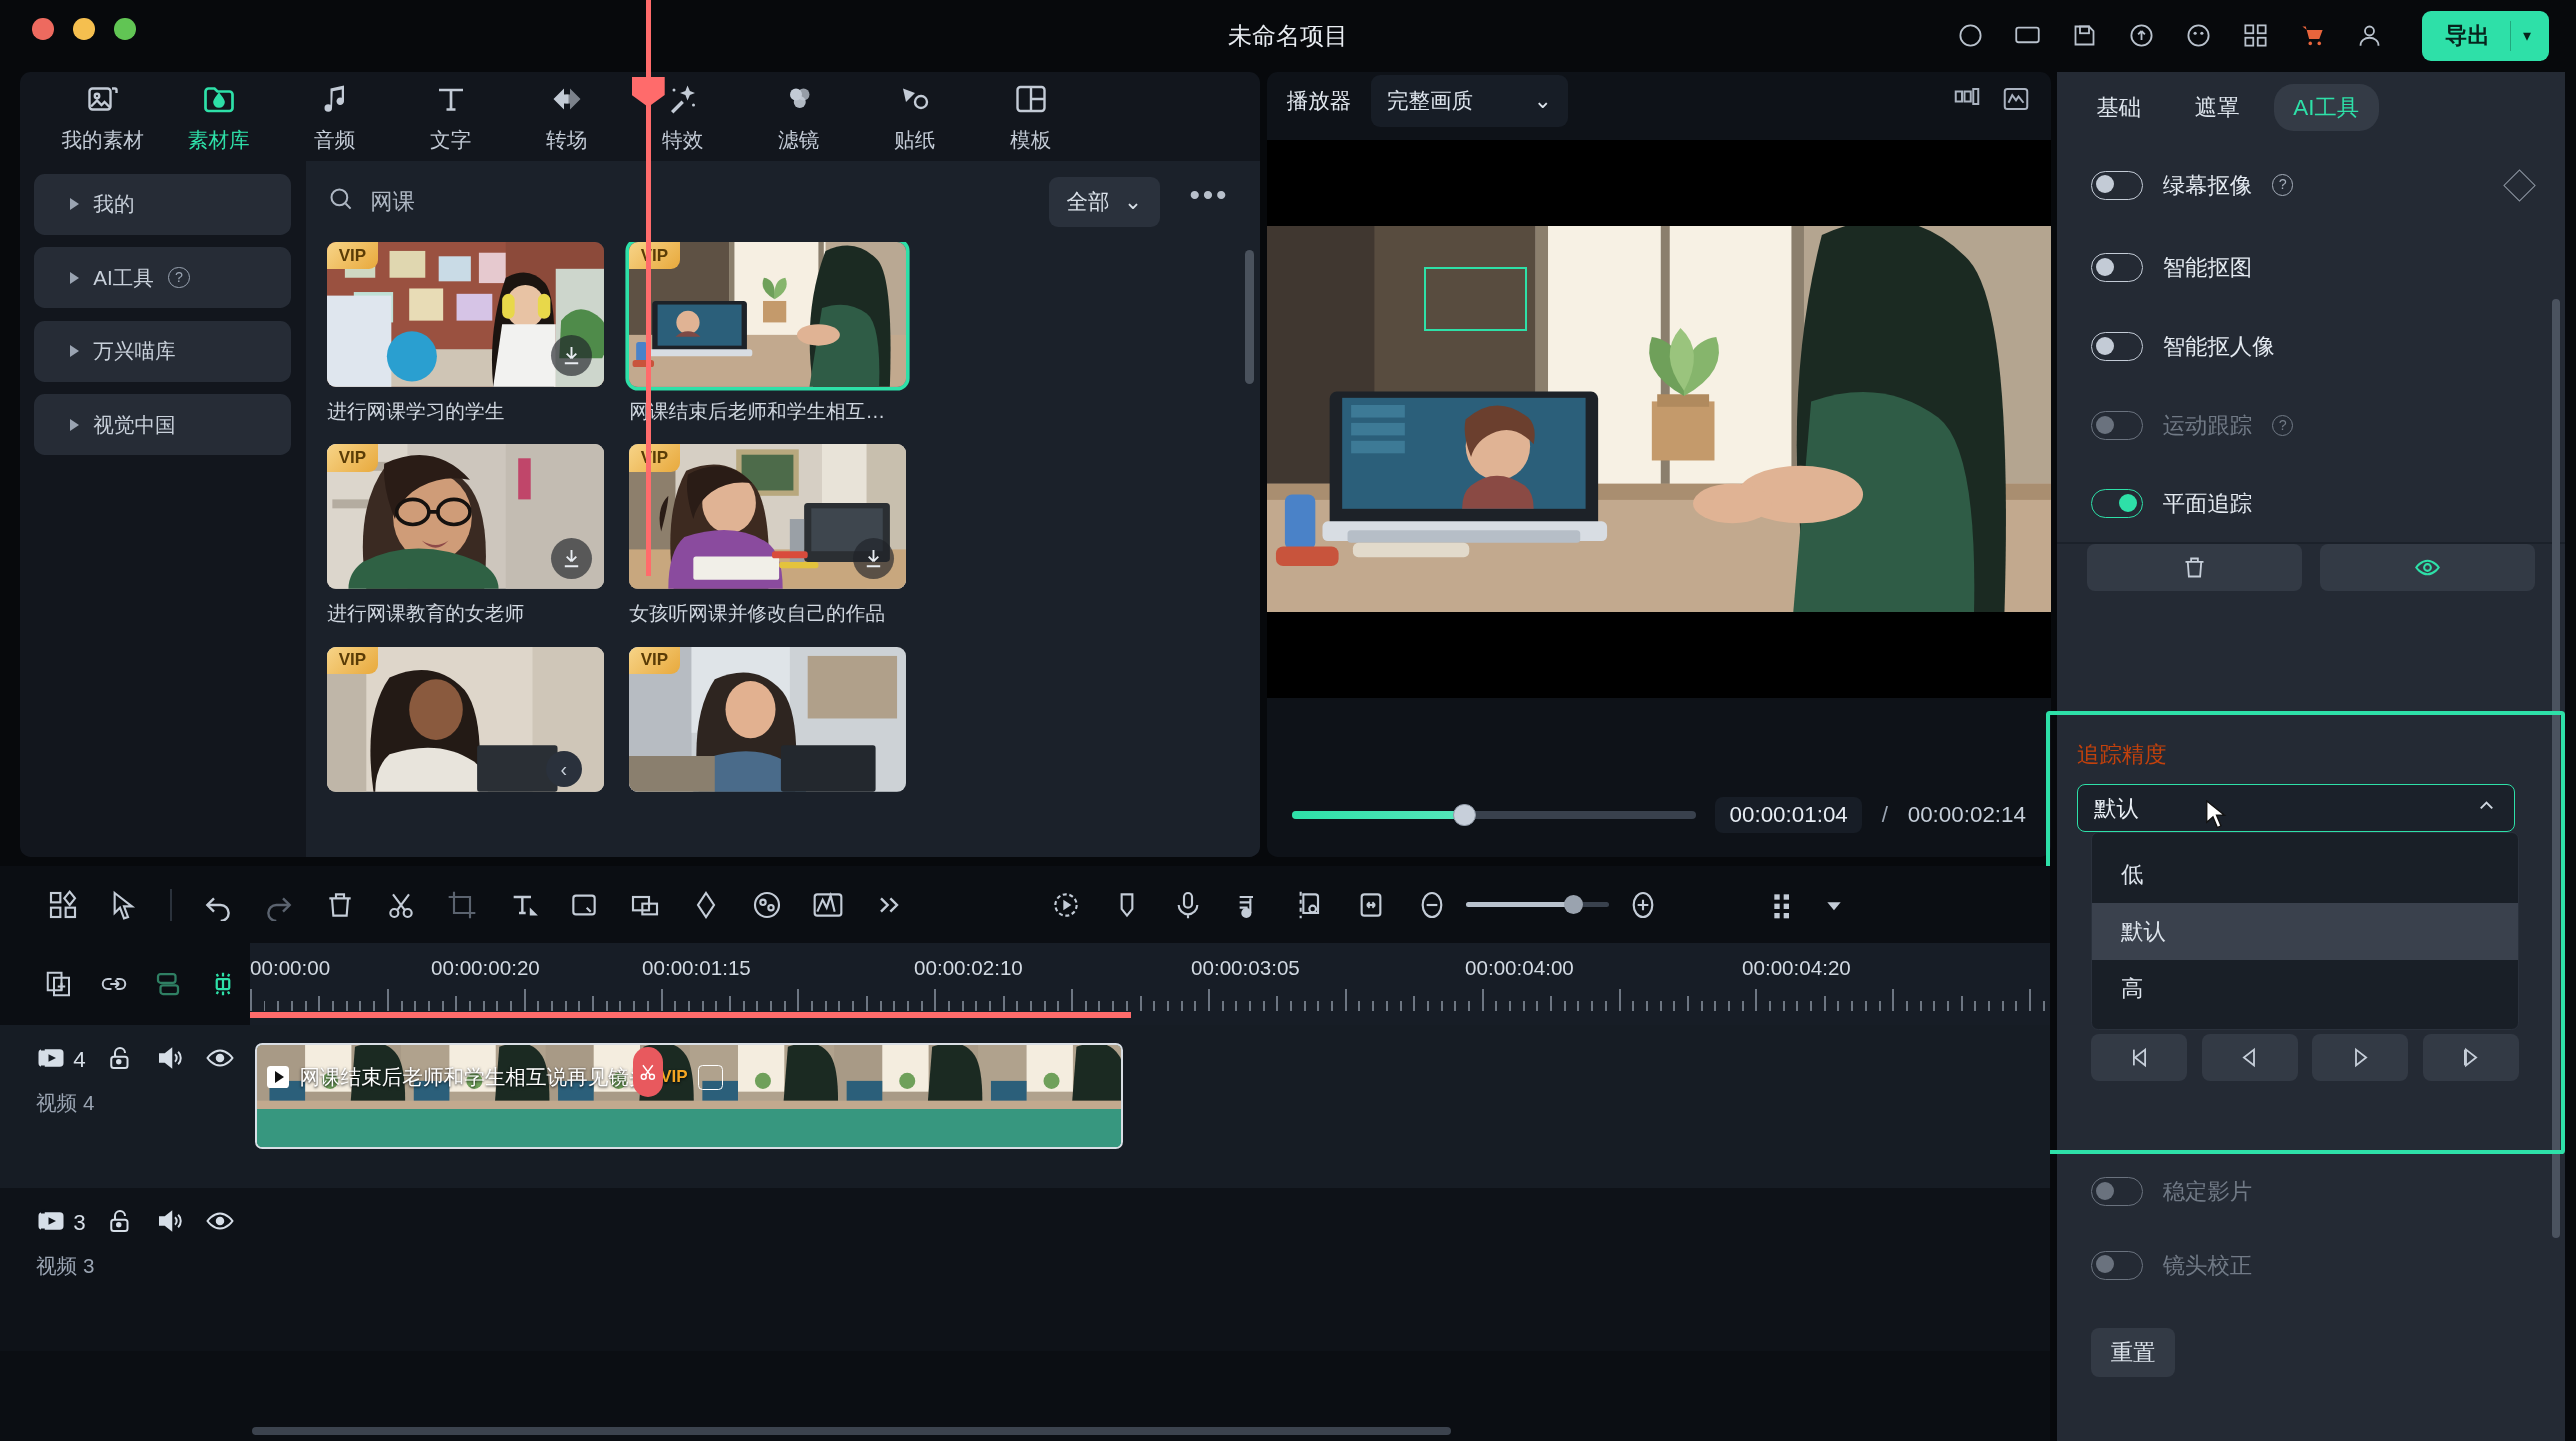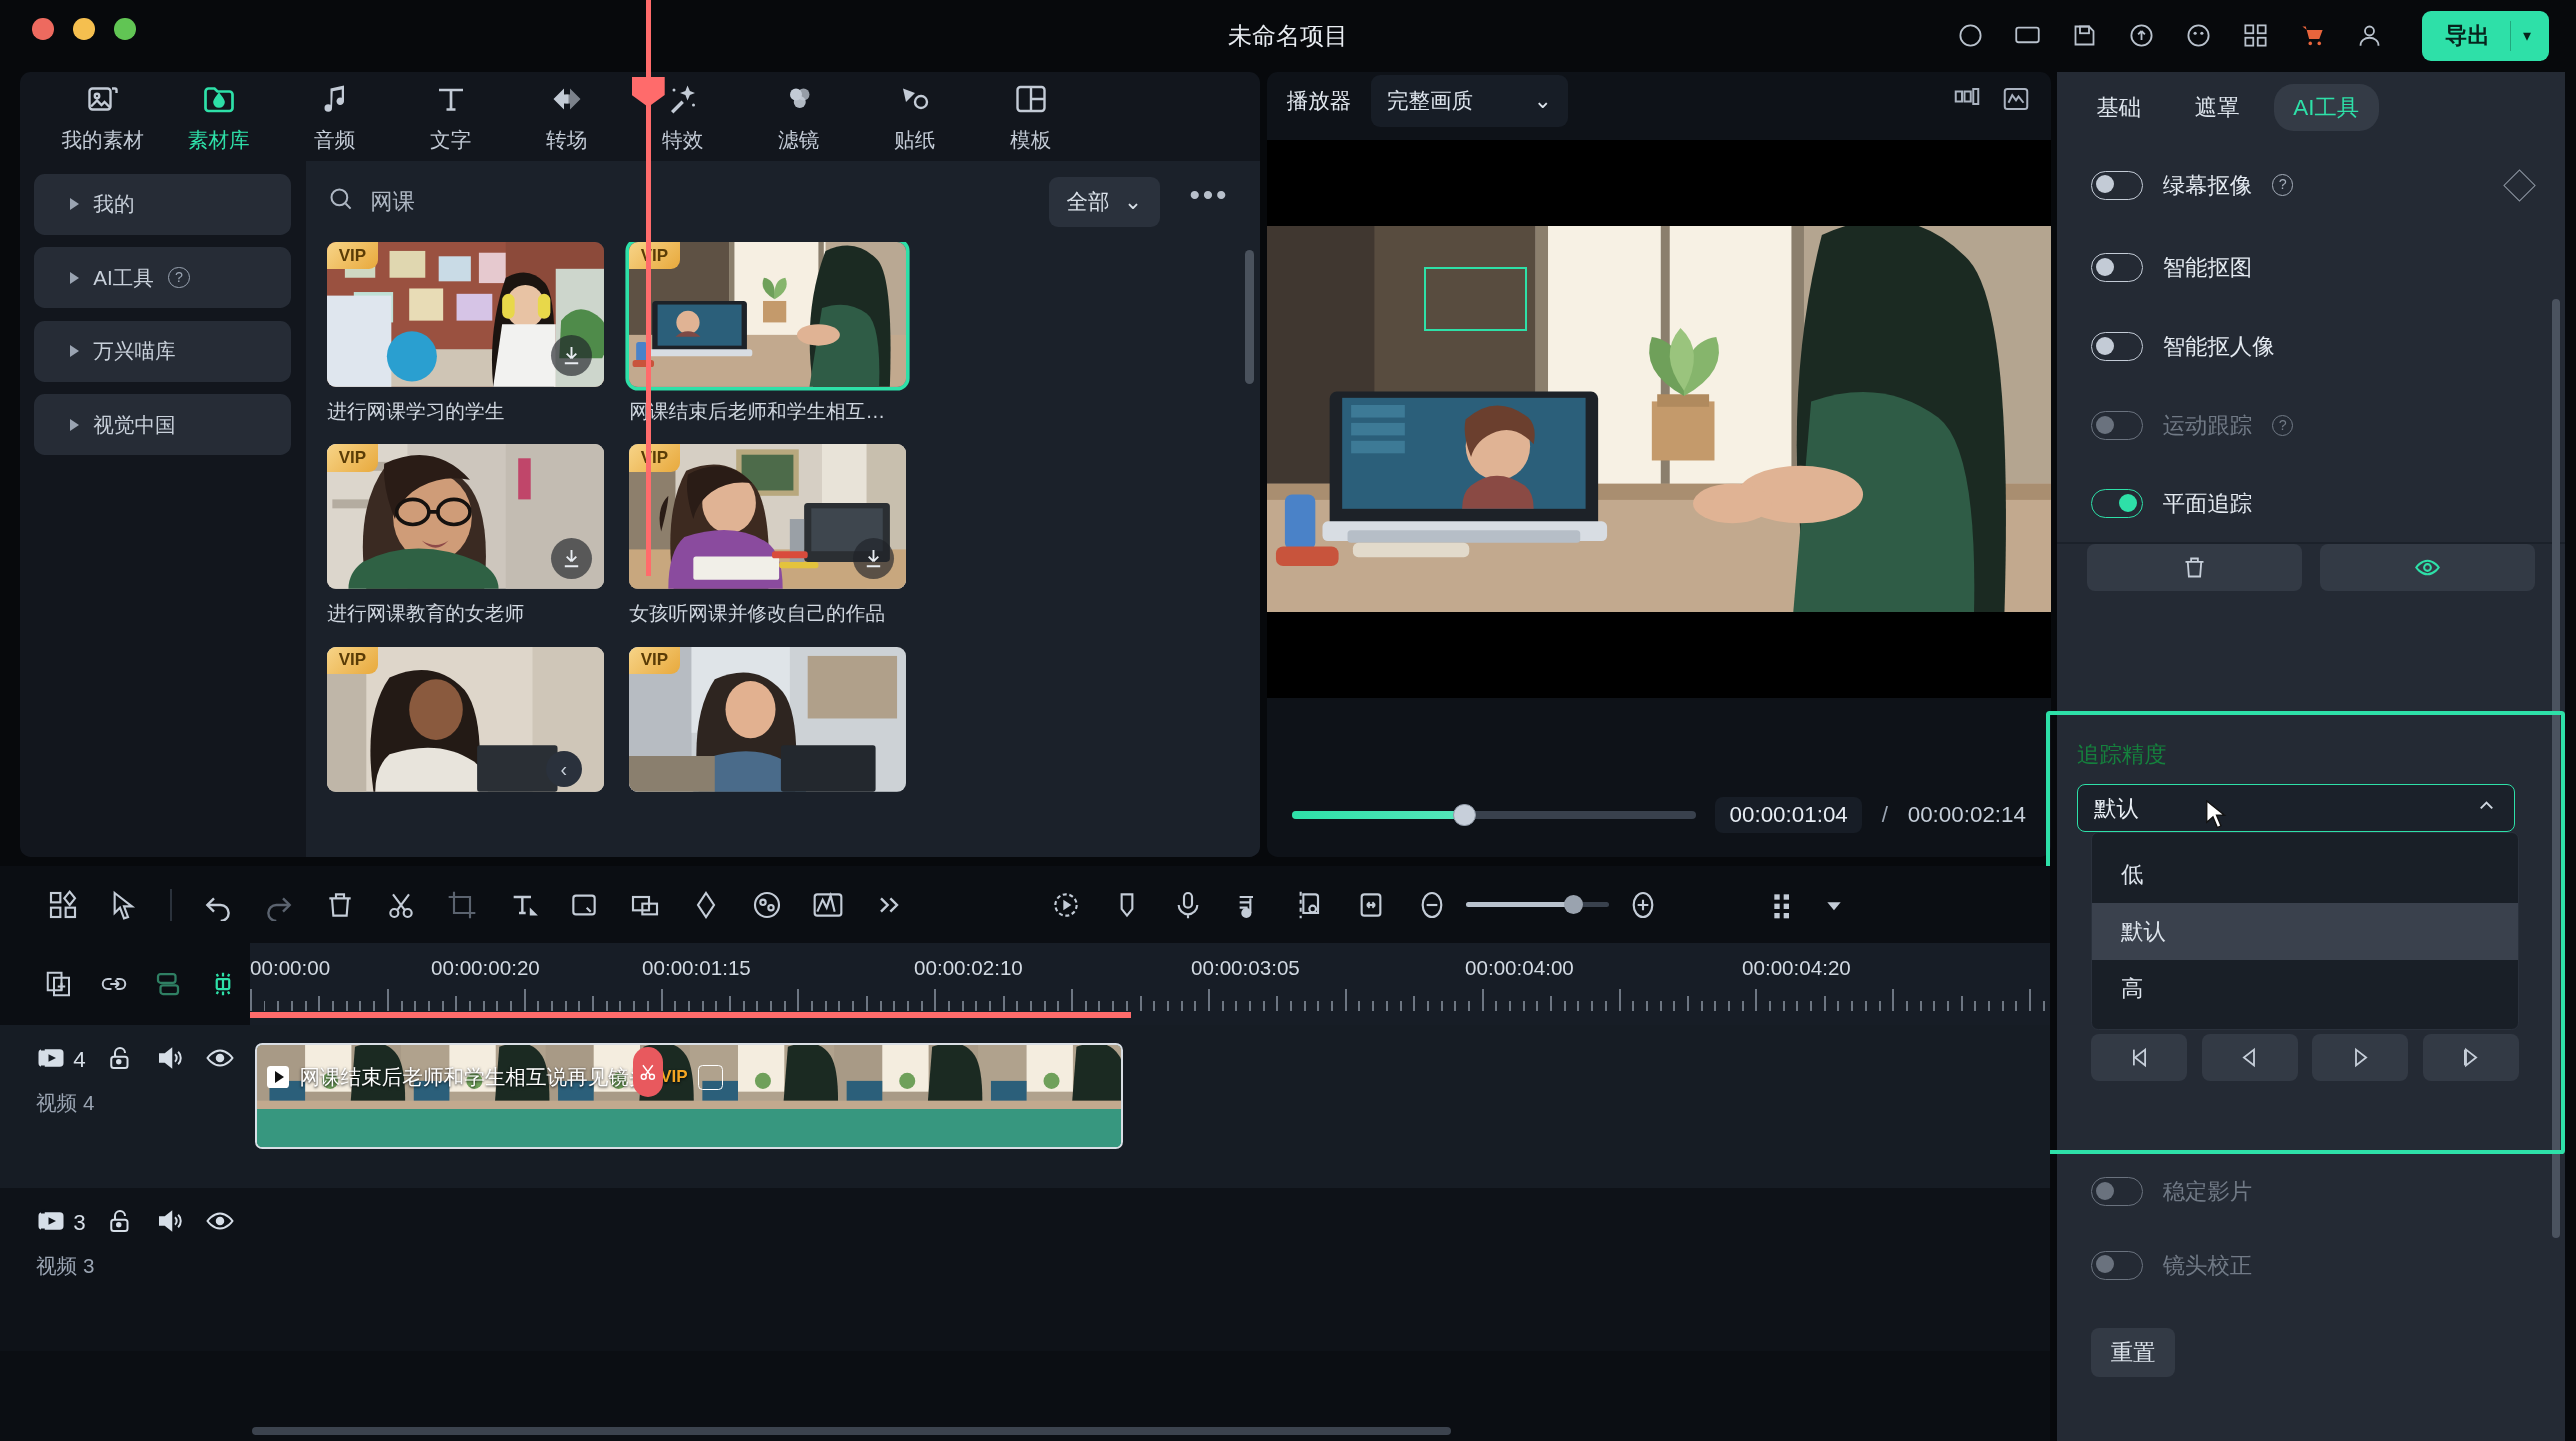--- a/index.html
+++ b/index.html
@@ -130,21 +130,21 @@
   .divider { height:1.8px; background:#1b212a; }
   .sect-title { font-size:22.4px; color:#e4eaf1; }
   .reset-ic { position:absolute; right:30px; color:#a9b2be; }
   .reset-ic svg { width:27px; height:27px; }
   .btn-row { display:flex; gap:18px; padding:0 30px; }
   .gbtn { flex:1; height:47px; background:#333a45; border-radius:8px; display:flex;
      align-items:center; justify-content:center; color:#c7cfda; }
   .gbtn svg { width:27px; height:27px; }
   .track-box { position:absolute; left:2046px; top:711px; width:519px; height:443px;
      border:4.5px solid #2ee0a8; border-radius:3.6px; }
-  .acc-title { position:absolute; left:2077px; top:739px; font-size:22.4px; color:#15803d; }
+  .acc-title { position:absolute; left:2077px; top:739px; font-size:22.4px; color:#c2410c; }
   .sel-field { position:absolute; left:2077px; top:784px; width:438px; height:48px;
      border:1.8px solid #2ee0a8; border-radius:8px; background:#1b212a;
      display:flex; align-items:center; justify-content:space-between; padding:0 16px;
      color:#eaf0f6; font-size:22.4px; }
   .menu { position:absolute; left:2091px; top:832px; width:428px; background:#191f27;
      border-radius:7.2px; border:0.9px solid #2a313c; padding:12.5px 0; }
   .mi { height:57px; display:flex; align-items:center; padding-left:29px; color:#dde4ec;
      font-size:22.4px; }
   .mi.hi { background:#3a414d; }
   .nav4 { position:absolute; left:2091px; top:1034px; width:428px; display:flex; gap:14.3px; }

